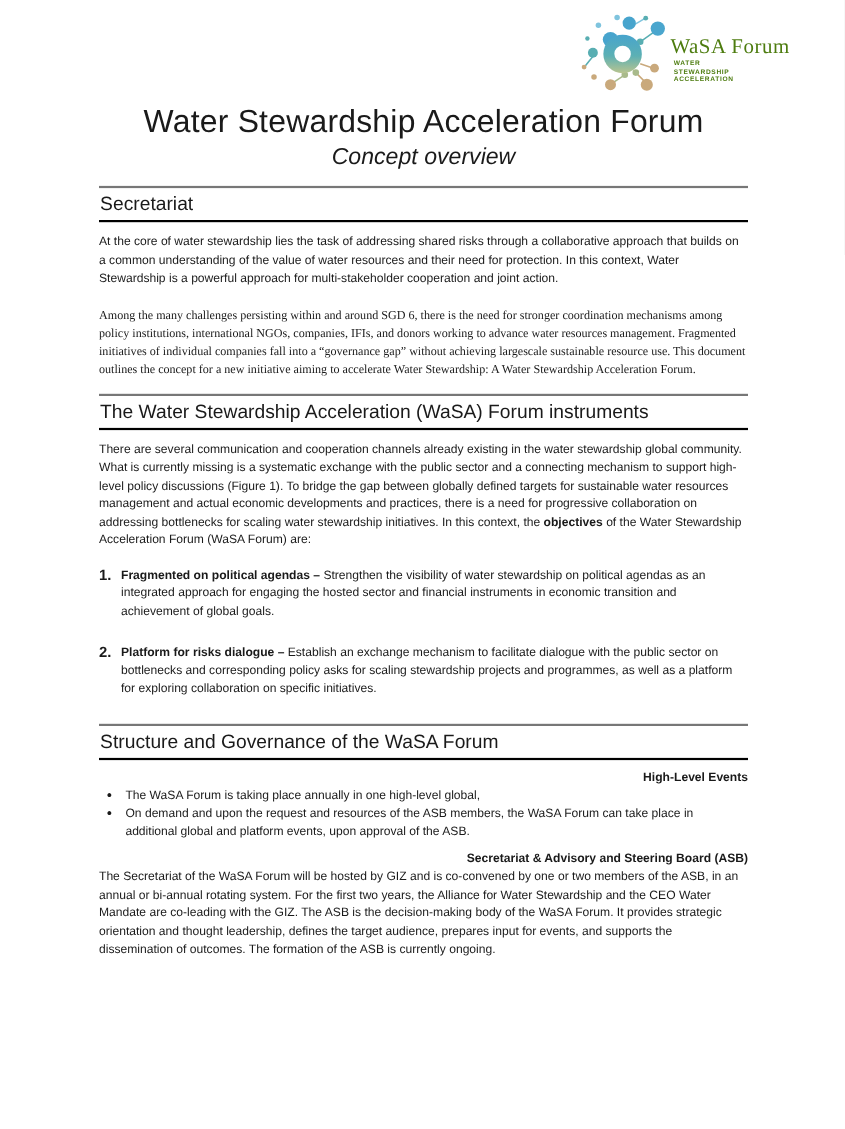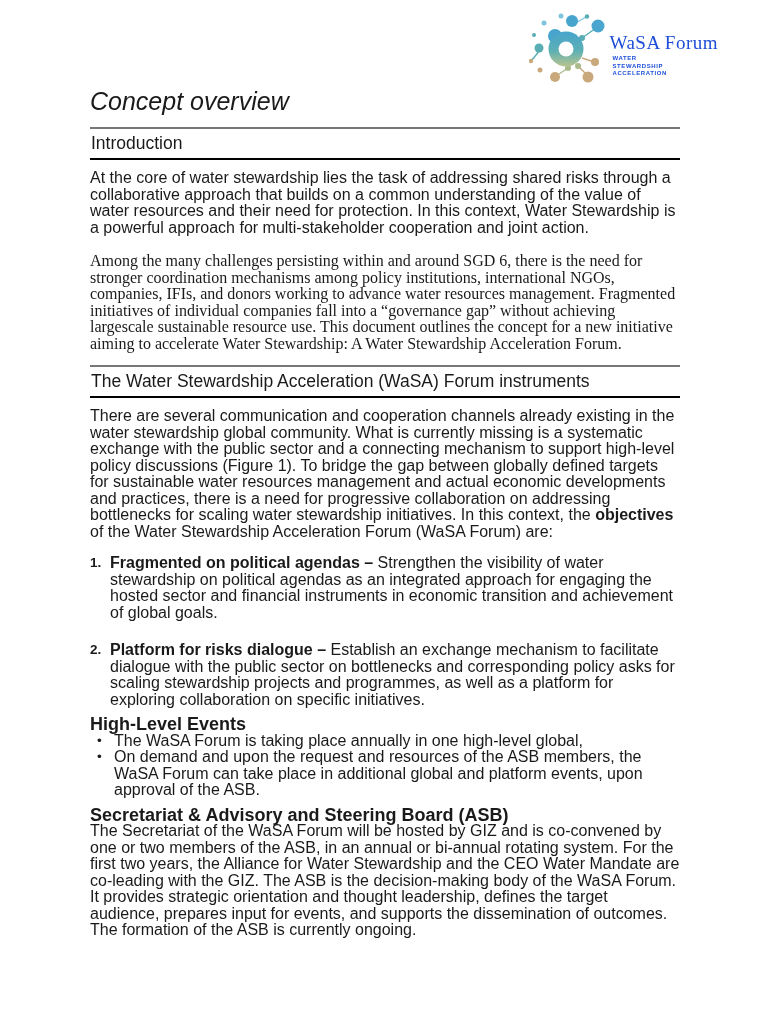--- a/index.html
+++ b/index.html
@@ -4,41 +4,41 @@
 <style>
   * { margin:0; padding:0; box-sizing:border-box; }
   html,body { background:#e8e8e8; }
   .page {
     width:768px; height:1026px; margin:0 auto; background:#ffffff;
     font-family:"Liberation Sans", sans-serif; color:#1a1a1a;
     position:relative; overflow:hidden;
   }
   .logo-row { display:flex; justify-content:flex-end; padding:10px 50px 0 0; height:86px; }
   .logo { display:flex; align-items:flex-start; }
-  .logo-text { margin-left:1px; padding-top:23px; color:#1d4ed8; }
+  .logo-text { margin-left:1px; padding-top:23px; color:#4d7c0f; }
   .logo-name { font-family:"Liberation Serif", serif; font-size:19px; letter-spacing:0.5px; line-height:20px; }
   .logo-tagline { margin:2px 0 0 3px; font-size:6px; font-weight:bold; letter-spacing:0.6px; line-height:7.5px; }
   .content { width:590px; margin:0 0 0 90px; }
   h1.doc-title { font-size:29px; font-weight:400; text-align:center; line-height:33px; margin-top:9px; letter-spacing:0.2px; }
-  .doc-subtitle { font-size:25px; font-style:italic; text-align:left; line-height:26px; margin-top:2px; }
+  .doc-subtitle { font-size:21px; font-style:italic; text-align:center; line-height:26px; margin-top:2px; }
   .sec {
     font-size:17.5px; font-weight:400; line-height:20px;
     border-top:2px solid #777777; border-bottom:2px solid #000000;
     padding:4px 0 5px 1px; margin-top:13px;
   }
   .sec.mt2 { margin-top:13px; }
   .sec.mt3 { margin-top:23px; }
-  p.body, .li-body, .b-body { font-size:16px; line-height:16.5px; }
+  p.body, .li-body, .b-body { font-size:11px; line-height:16.5px; }
   p.body { margin-top:10px; }
   p.body.gap { margin-top:17px;font-family:Liberation Serif, serif; }
   .olist { margin-top:15px; }
   .oli { display:flex; margin-top:0; }
   .oli + .oli { margin-top:21px; }
   .oli .num { width:20px; font-weight:bold; font-size:13.5px; line-height:16.5px; flex:0 0 20px; }
-  .subhead { font-size:18px; font-weight:bold; line-height:16.5px; margin-top:8px; }
+  .subhead { font-size:11px; font-weight:bold; line-height:16.5px; margin-top:8px;text-align:right; }
   .subhead.gap { margin-top:8px; }
   .bli { display:flex; padding-left:7px; }
   .bli .marker { width:17px; flex:0 0 17px; font-size:13.5px; line-height:16.5px; }
   .b-body { flex:1; }
   .li-body { flex:1; }
   b { font-weight:bold; }
 </style>
 </head>
 <body>
 
@@ -87,24 +87,25 @@
           <div>WATER</div>
           <div>STEWARDSHIP</div>
           <div>ACCELERATION</div>
         </div>
       </div>
     </div>
   </div>
 
   <div class="content">
 
+    <h1 class="doc-title">Water Stewardship Acceleration Forum</h1>
     <div class="doc-subtitle">Concept overview</div>
 
     <section>
-      <h2 class="sec">Introduction</h2>
+      <h2 class="sec">Secretariat</h2>
       <p class="body">At the core of water stewardship lies the task of addressing shared risks through a collaborative approach that builds on a common understanding of the value of water resources and their need for protection. In this context, Water Stewardship is a powerful approach for multi-stakeholder cooperation and joint action.</p>
       <p class="body gap">Among the many challenges persisting within and around SGD 6, there is the need for stronger coordination mechanisms among policy institutions, international NGOs, companies, IFIs, and donors working to advance water resources management. Fragmented initiatives of individual companies fall into a “governance gap” without achieving largescale sustainable resource use. This document outlines the concept for a new initiative aiming to accelerate Water Stewardship: A Water Stewardship Acceleration Forum.</p>
     </section>
 
     <section>
       <h2 class="sec mt2">The Water Stewardship Acceleration (WaSA) Forum instruments</h2>
       <p class="body"><span>There are several communication and cooperation channels already existing in the water stewardship global community. What is currently missing is a systematic exchange with the public sector and a connecting mechanism to support high-level policy discussions (Figure 1). To bridge the gap between globally defined targets for sustainable water resources management and actual economic developments and practices, there is a need for progressive collaboration on addressing bottlenecks for scaling water stewardship initiatives. In this context, the </span><b>objectives</b><span> of the Water Stewardship Acceleration Forum (WaSA Forum) are:</span></p>
 
       <div class="olist">
         <div class="oli">
@@ -112,20 +113,21 @@
           <div class="li-body"><b>Fragmented on political agendas – </b><span>Strengthen the visibility of water stewardship on political agendas as an integrated approach for engaging the hosted sector and financial instruments in economic transition and achievement of global goals.</span></div>
         </div>
         <div class="oli">
           <span class="num">2.</span>
           <div class="li-body"><b>Platform for risks dialogue – </b><span>Establish an exchange mechanism to facilitate dialogue with the public sector on bottlenecks and corresponding policy asks for scaling stewardship projects and programmes, as well as a platform for exploring collaboration on specific initiatives.</span></div>
         </div>
       </div>
     </section>
 
     <section>
+      <h2 class="sec mt3">Structure and Governance of the WaSA Forum</h2>
 
       <div class="subhead">High-Level Events</div>
       <div class="bli">
         <span class="marker">•</span>
         <div class="b-body">The WaSA Forum is taking place annually in one high-level global,</div>
       </div>
       <div class="bli">
         <span class="marker">•</span>
         <div class="b-body">On demand and upon the request and resources of the ASB members, the WaSA Forum can take place in additional global and platform events, upon approval of the ASB.</div>
       </div>

